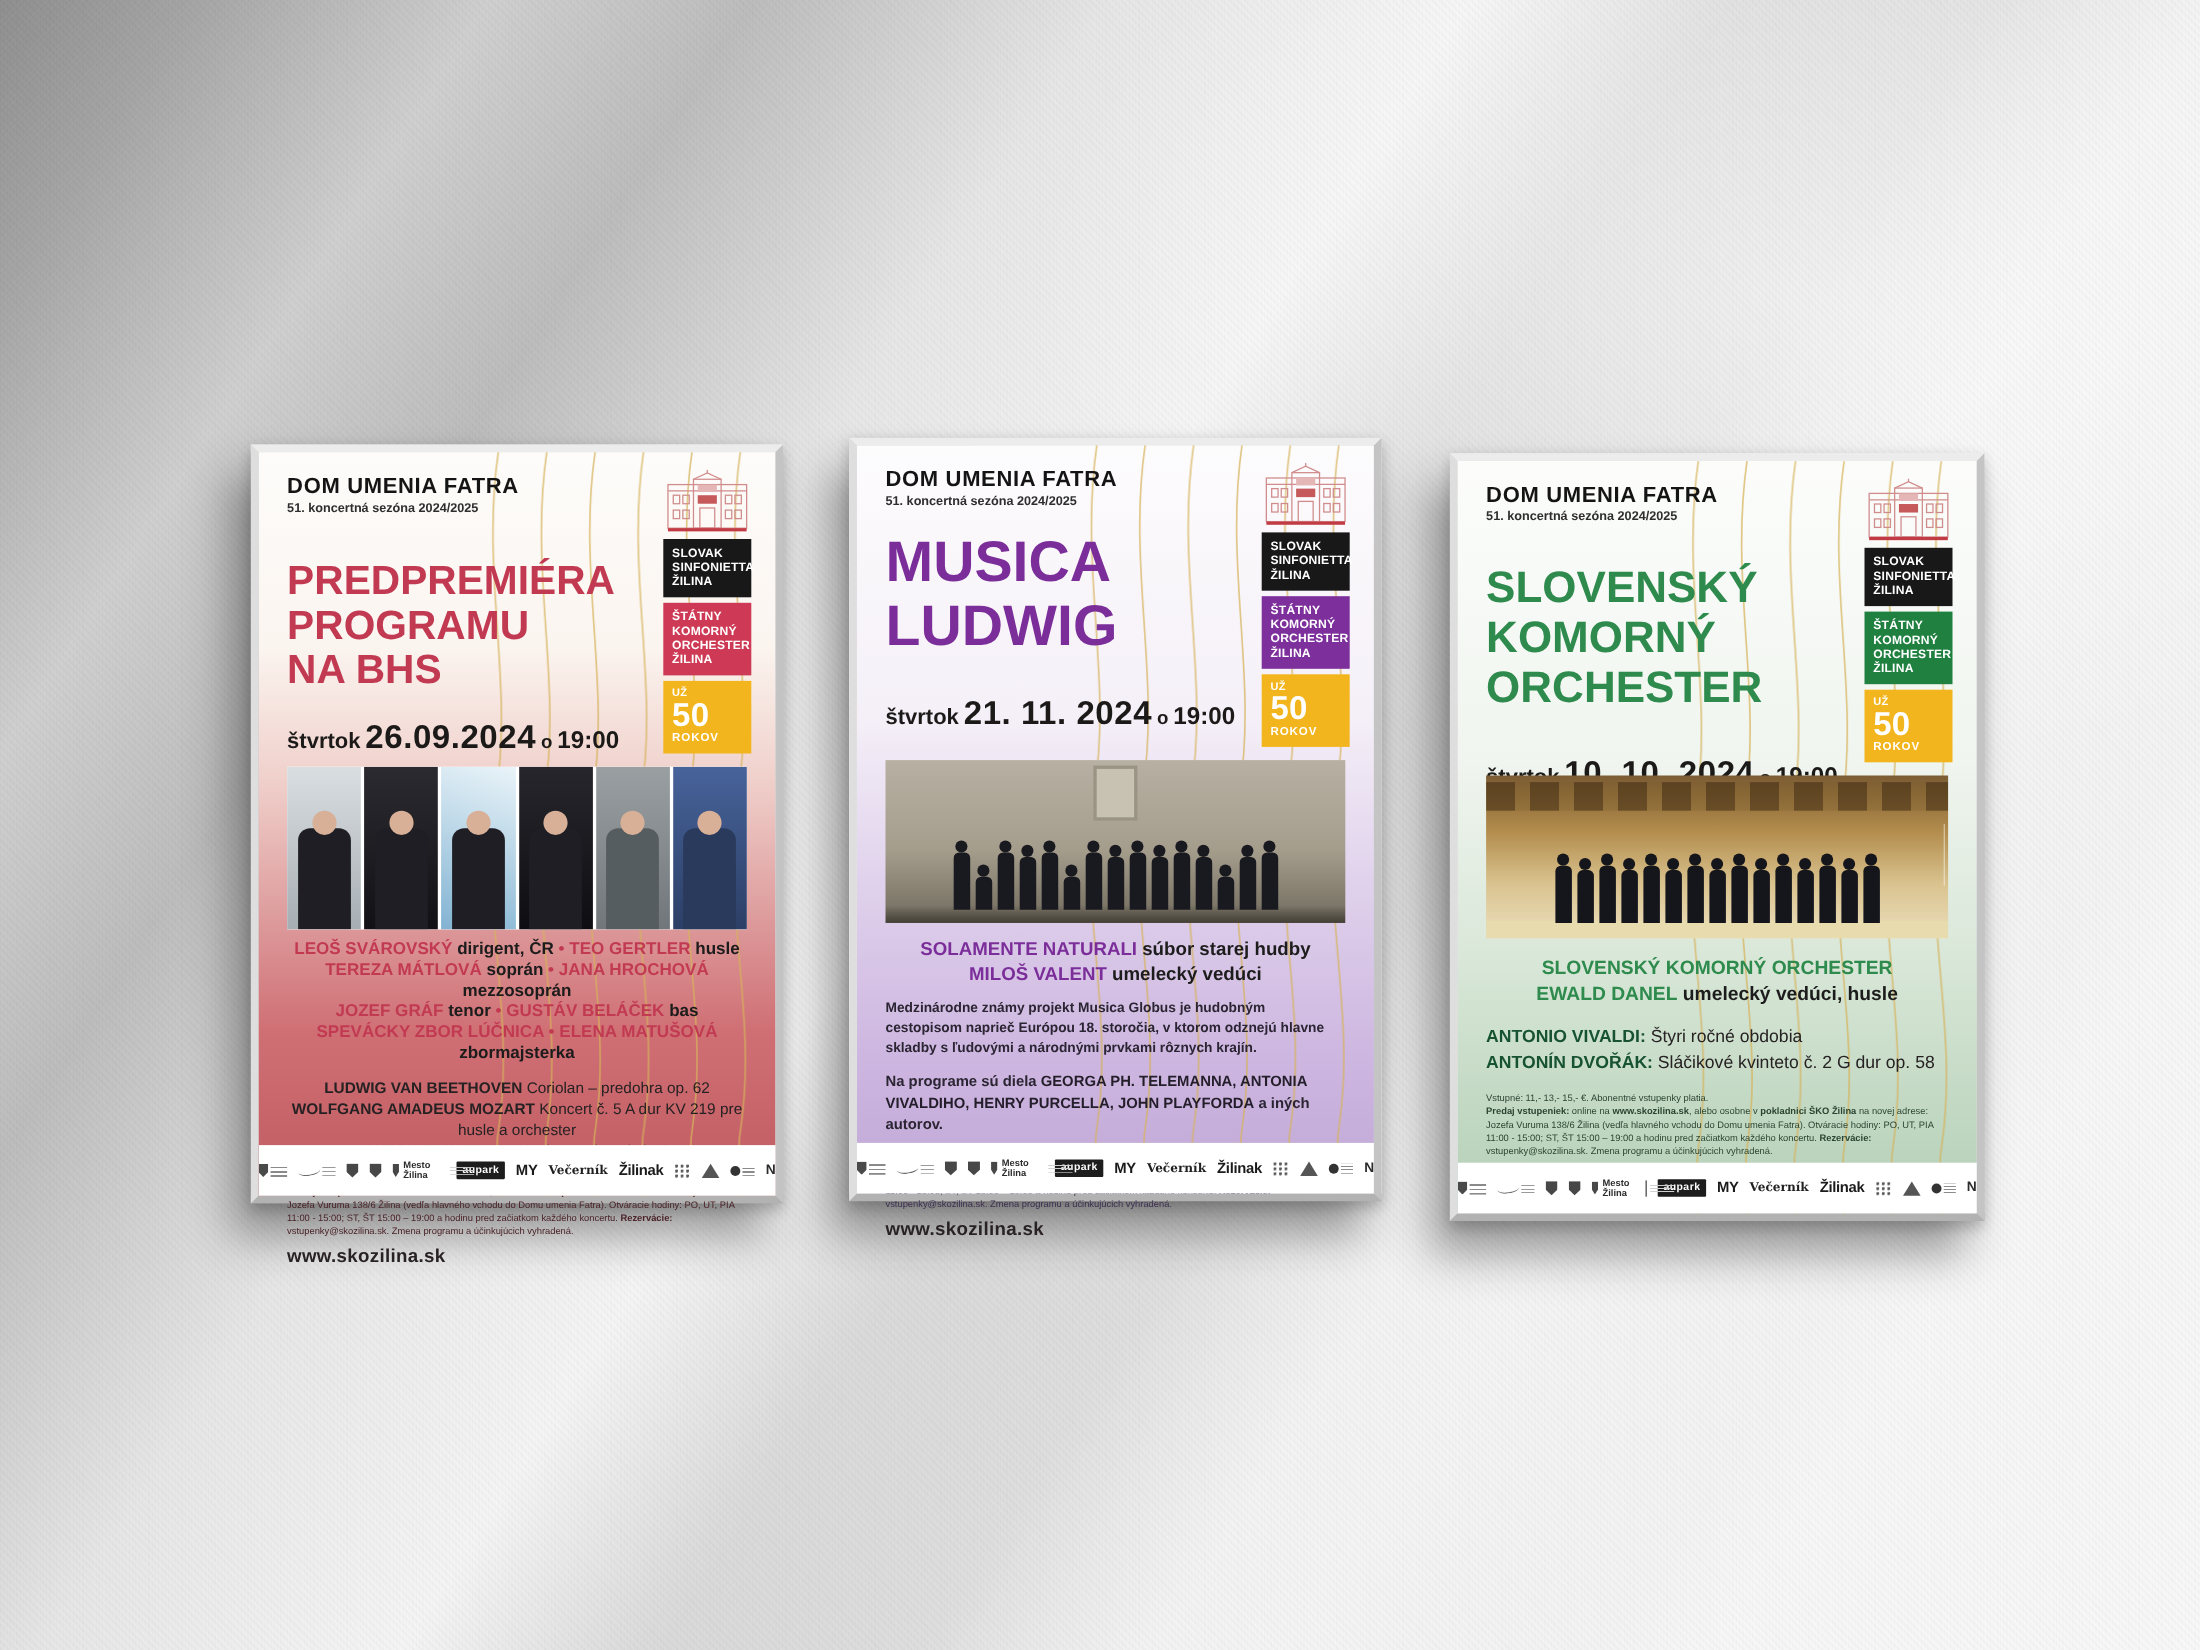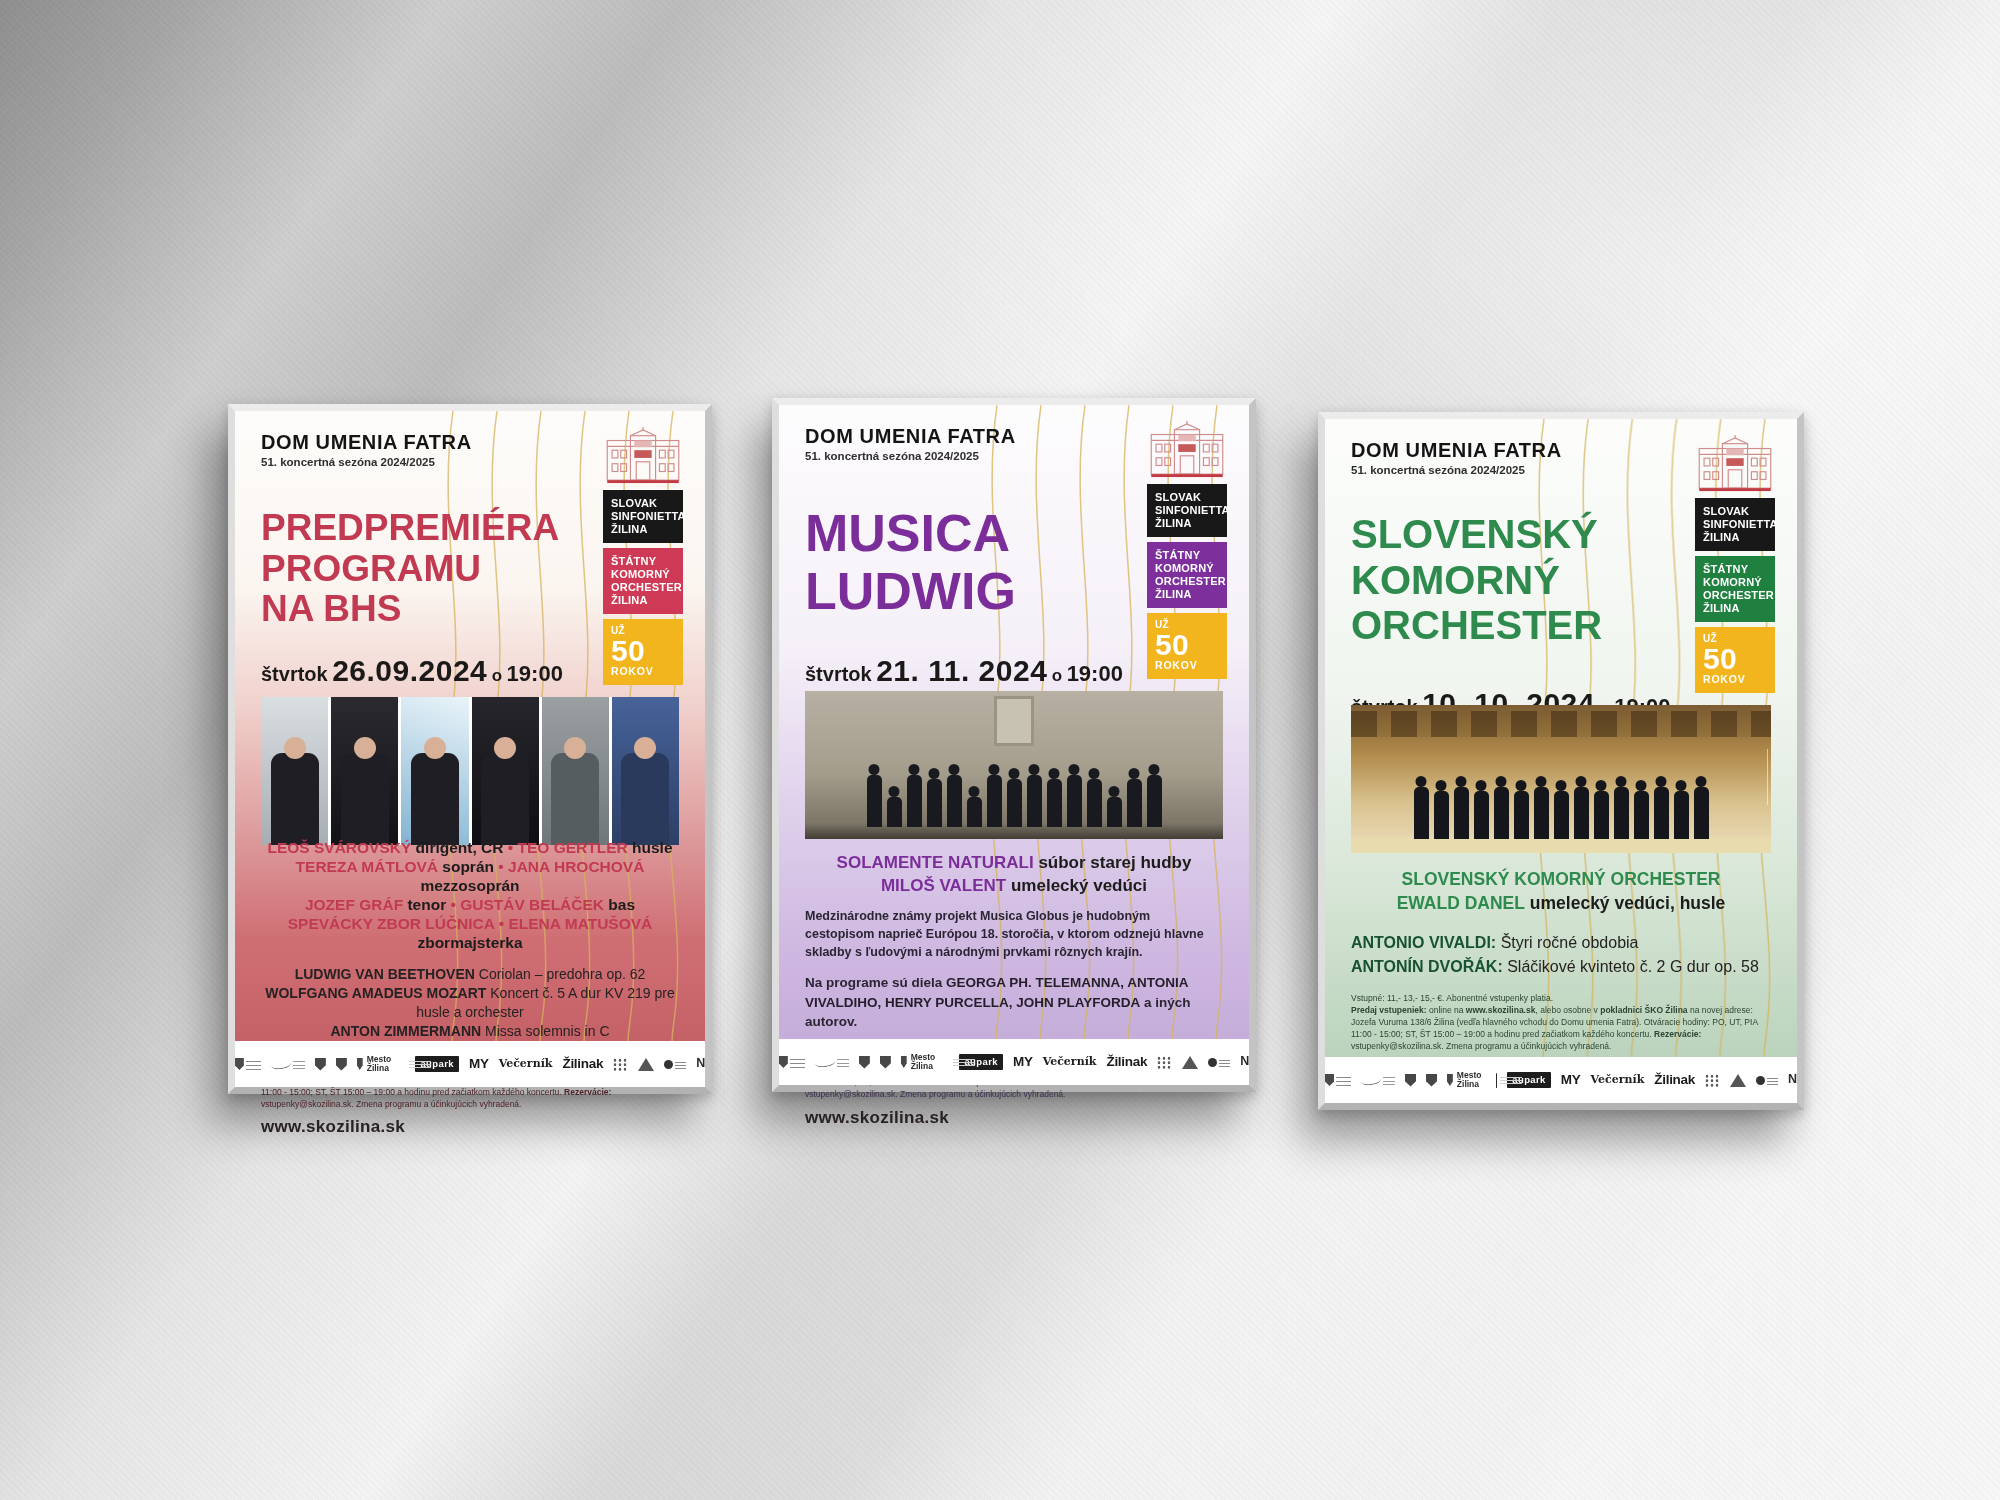--- a/index.html
+++ b/index.html
@@ -45,21 +45,21 @@
   .badge-yellow{background:#f2b51d;padding:6px 8px 8px;}
   .badge-yellow .uz{font-size:10px;}
   .badge-yellow .num{font-size:30px;line-height:.95;font-weight:800;}
   .badge-yellow .rokov{font-size:10.5px;letter-spacing:.8px;}
   .building{width:80px;height:58px;background:#fff0;}
 
   
   .title{margin:0;max-width:335px;color:var(--accent);font-weight:800;}
   .title span{display:block;}
   .p1 .title{margin-top:40px;font-size:37px;line-height:1.1;}
-  .p2 .title{margin-top:42px;font-size:52px;line-height:1.12;}
+  .p2 .title{margin-top:20px;font-size:52px;line-height:1.12;}
   .p3 .title{margin-top:36px;font-size:40px;line-height:1.14;}
   .date{margin:0;color:#1c1a19;white-space:nowrap;}
   .p1 .date{margin-top:24px;}
   .p2 .date{margin-top:34px;}
   .p3 .date{margin-top:38px;}
   .date .day{font-size:20px;font-weight:600;}
   .date .d{font-size:30px;font-weight:800;letter-spacing:.5px;}
   .date .at{font-size:17px;font-weight:600;}
   .date .tm{font-size:22px;font-weight:800;}
 
@@ -91,21 +91,21 @@
   .gfig{position:relative;z-index:1;width:15px;border-radius:5px 5px 0 0;background-color:#191920;margin:0 2.5px 12px;}
   .g3 .gfig{margin-bottom:14px;background-color:#15151c;}
   .gfig::before{content:"";position:absolute;top:-11px;left:50%;transform:translateX(-50%);
        width:11px;height:11px;border-radius:50%;background-color:inherit;}
   .gfig:nth-child(odd){height:52px;} .gfig:nth-child(even){height:48px;}
   .gfig.kneel{height:30px;}
   .photo-credit{position:absolute;right:3px;top:30%;width:1px;height:56px;background:rgba(255,255,255,.55);}
 
   
   .below{position:absolute;left:26px;right:26px;}
-  .p1 .below{top:427px;} .p2 .below{top:446px;} .p3 .below{top:448px;}
+  .p1 .below{top:442px;} .p2 .below{top:446px;} .p3 .below{top:448px;}
   .performers{text-align:center;}
   .p1 .performers{font-size:15.5px;line-height:19px;}
   .p2 .performers{font-size:17px;line-height:23px;}
   .p3 .performers{font-size:17.5px;line-height:24px;}
   .nm{color:var(--accent);font-weight:800;}
   .rl{color:#1d1c1c;font-weight:600;}
   .desc{margin:10px 0 0;font-size:12.5px;line-height:18px;font-weight:700;color:#2b2533;text-align:left;}
   .program{color:#262122;}
   .p1 .program{margin-top:13px;text-align:center;font-size:14px;line-height:19px;}
   .p2 .program{margin-top:12px;text-align:left;font-size:13.5px;line-height:19.5px;}

